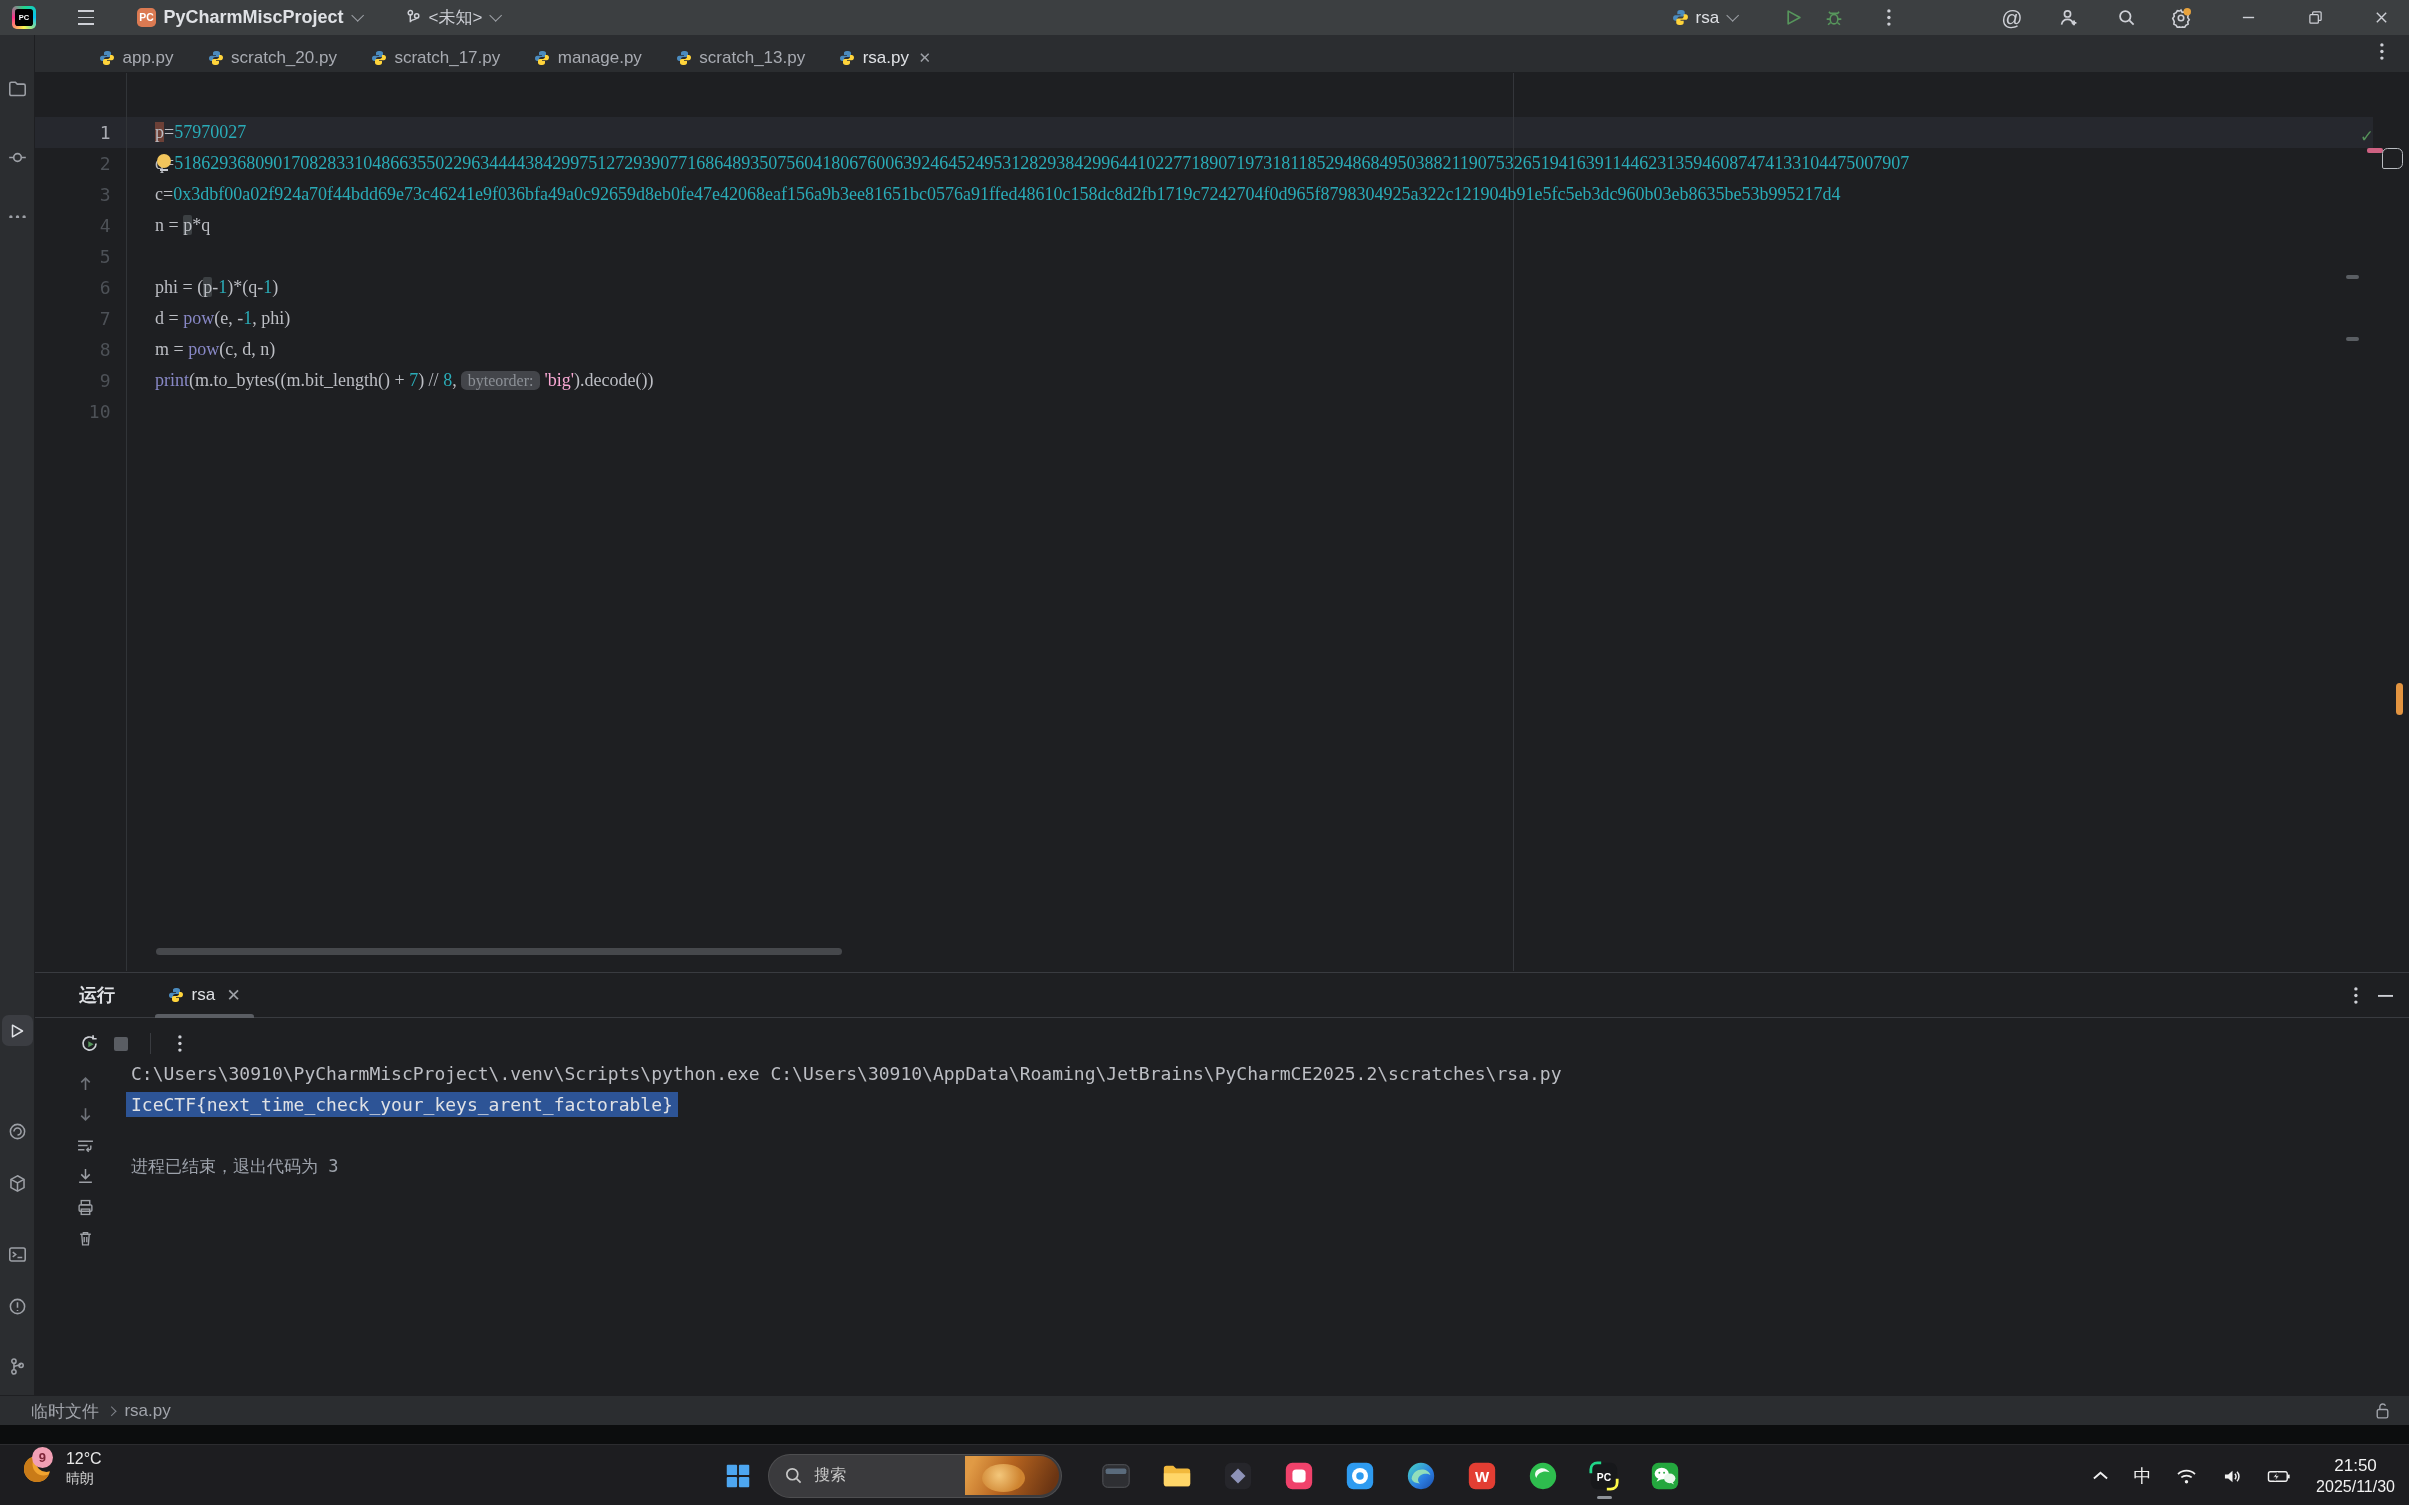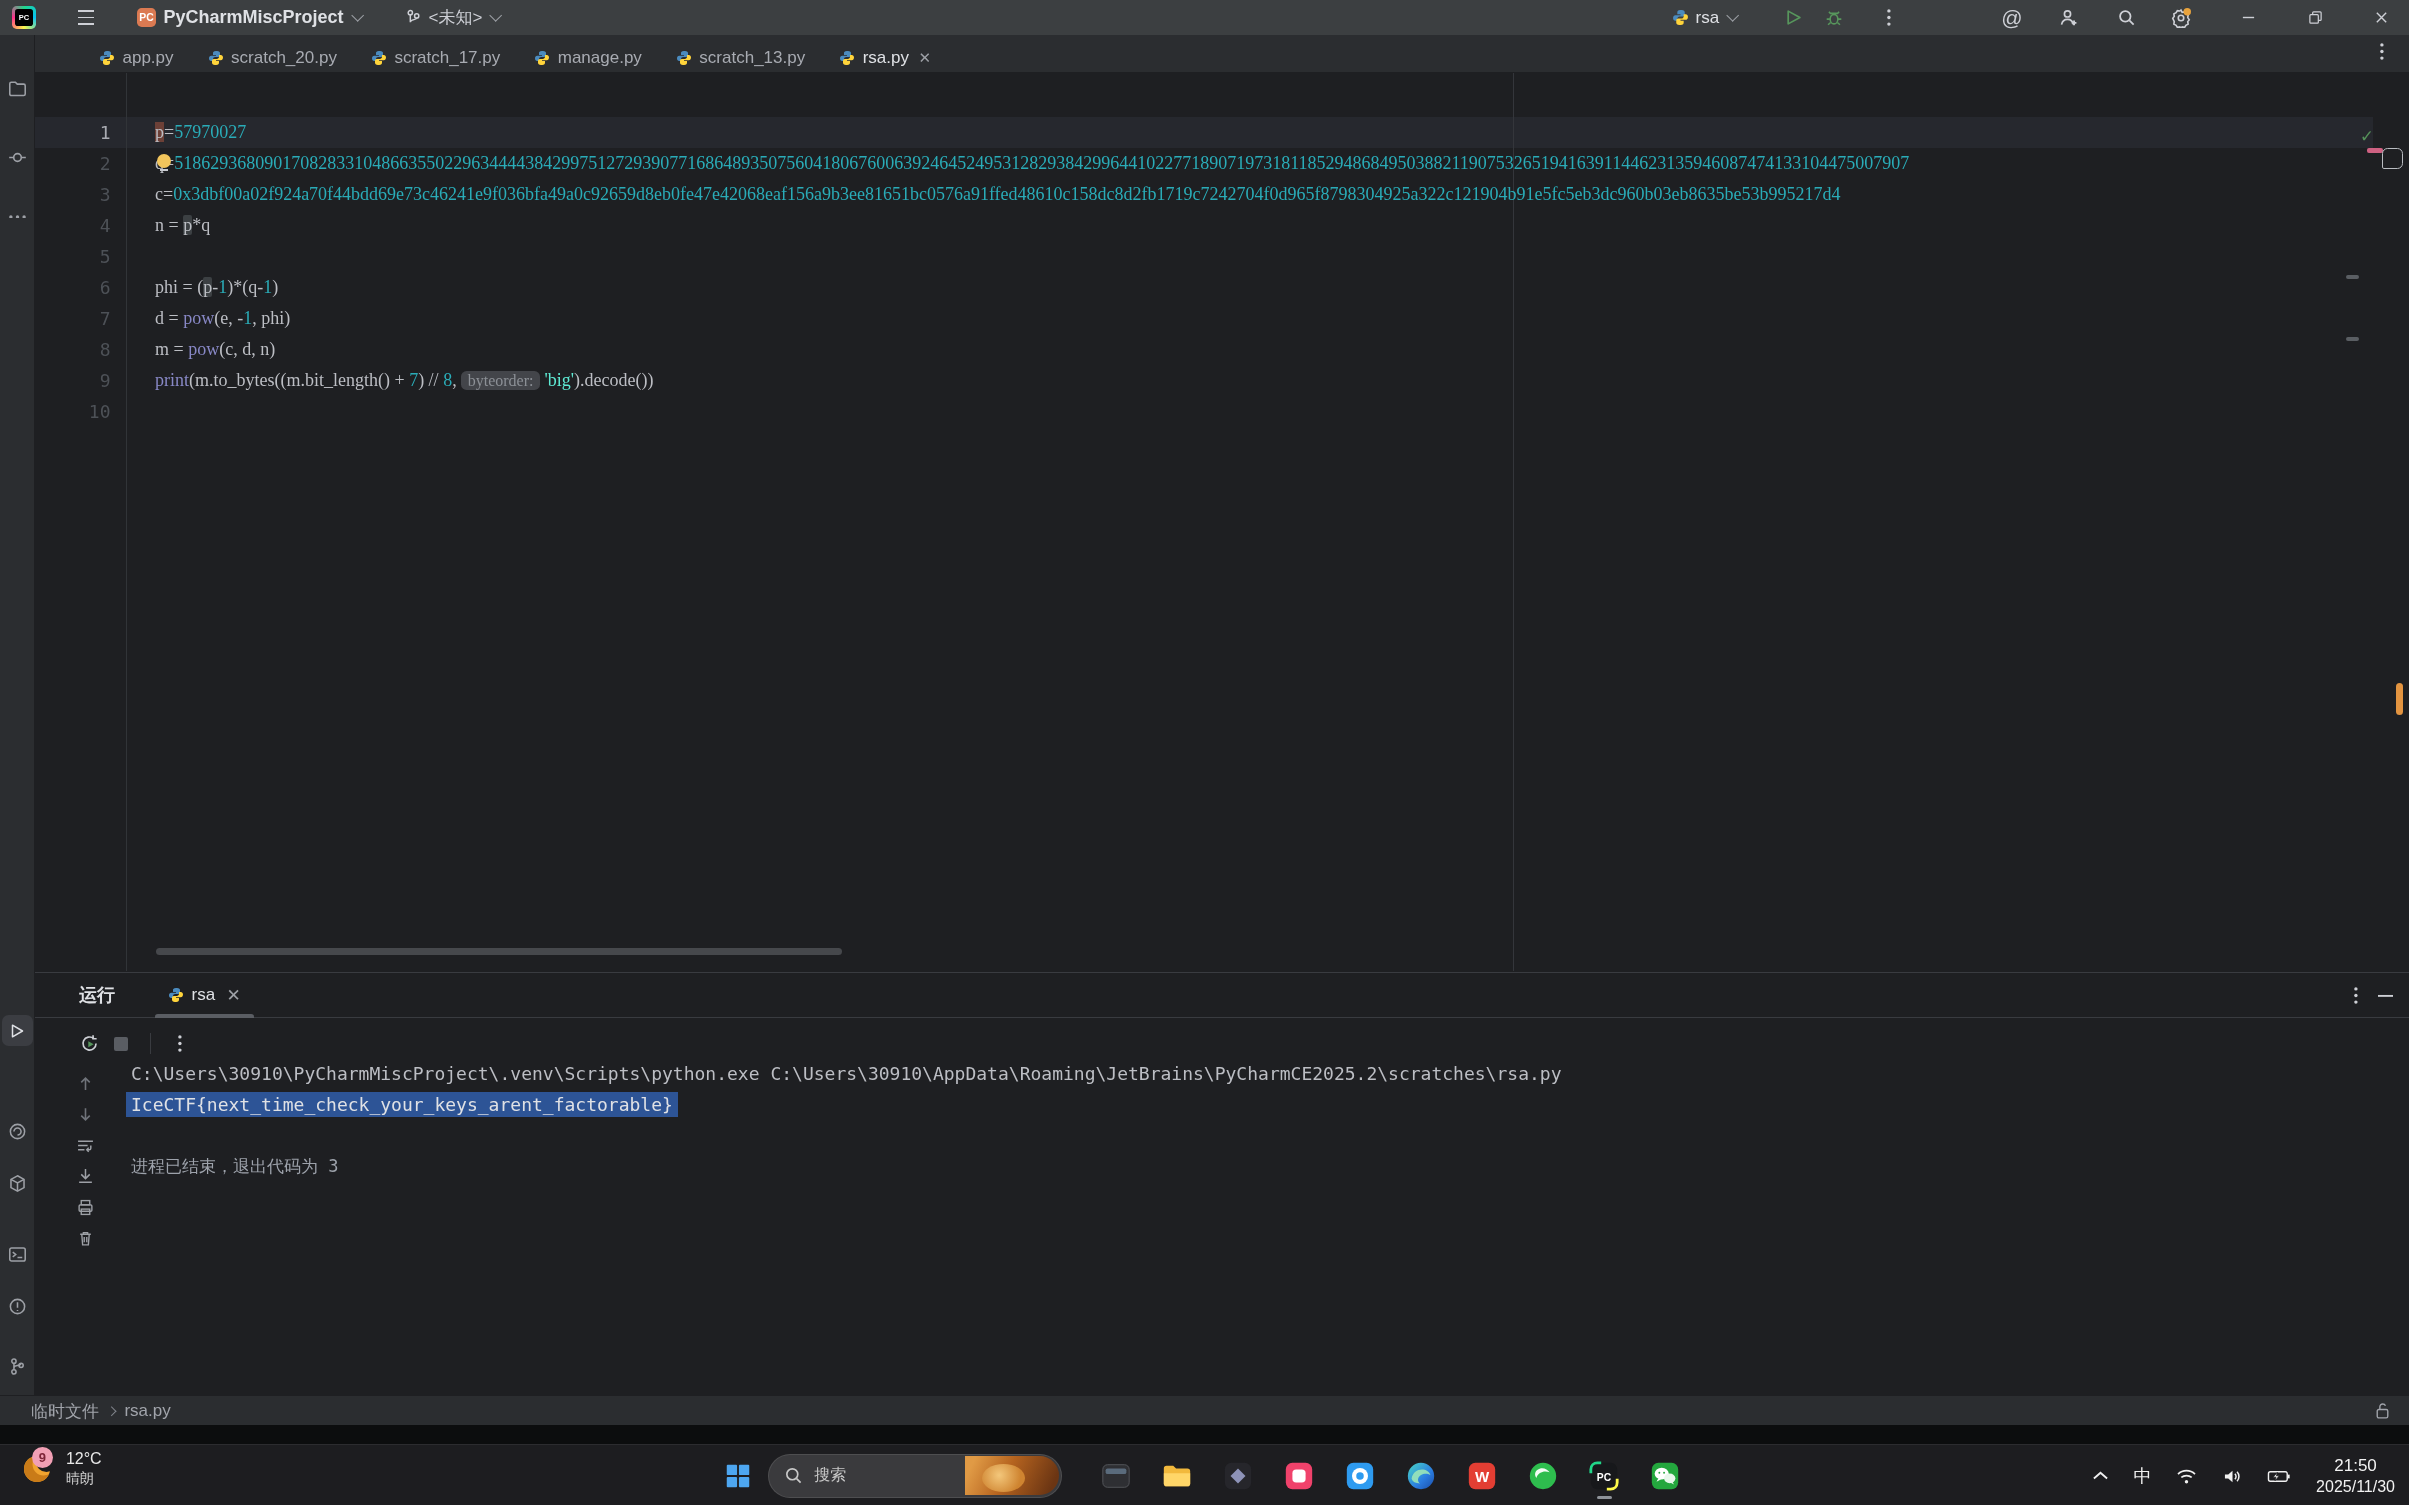--- a/index.html
+++ b/index.html
@@ -41,21 +41,21 @@
   #editor { position:absolute; left:35px; top:73px; right:0; height:898px; background:#1E1F22; overflow:hidden; }
   #cur-line { position:absolute; left:0; top:44px; right:37px; height:31px; background:#26282E; }
   #gutter { position:absolute; left:0; top:44px; width:83px; }
   .gnum { height:31px; line-height:31px; text-align:right; padding-right:7.5px; color:#4D5157; font-size:18px; }
   .gnum.cur { color:#A9ABB2; }
   #gutter-sep { position:absolute; left:91px; top:0; bottom:0; width:0.9px; background:#313438; }
   #code { position:absolute; left:120px; top:44px; right:34px; overflow:hidden; }
   .cl { height:31px; line-height:31px; white-space:pre; font-size:18px; color:#BCBEC4;font-family:Liberation Serif, serif; }
   .tok-n { color:#2AACB8; }
   .tok-b { color:#8888C6; }
-  .tok-s { color:#5eead4; }
+  .tok-s { color:#f9a8d4; }
   .tok-o { background:#3C4043; border-radius:1.9px; }
   .tok-c { background:#6C4037; }
   .tok-i { background:#43454A; color:#8C9096; border-radius:5.6px; padding:0.9px 6.6px; font-size:16px; }
   #guide { position:absolute; left:1478px; top:0; bottom:0; width:0.9px; background:#34363B; }
   #bulb { position:absolute; left:121px; top:81px; width:16px; height:16px; }
   #bulb .g { width:14px; height:14px; border-radius:50%; background:#F2C55C; margin:0 auto; }
   #bulb .b { width:7.5px; height:1.9px; background:#C8CACF; margin:0.9px auto 0; }
   #hscroll { position:absolute; left:121px; top:875px; width:686px; height:6.6px; border-radius:3.8px; background:#46484C; }
   .mark { position:absolute; border-radius:1.9px; }
   #insp-check { position:absolute; left:2326px; top:51px; color:#549159; font-size:19px; font-weight:bold; }

